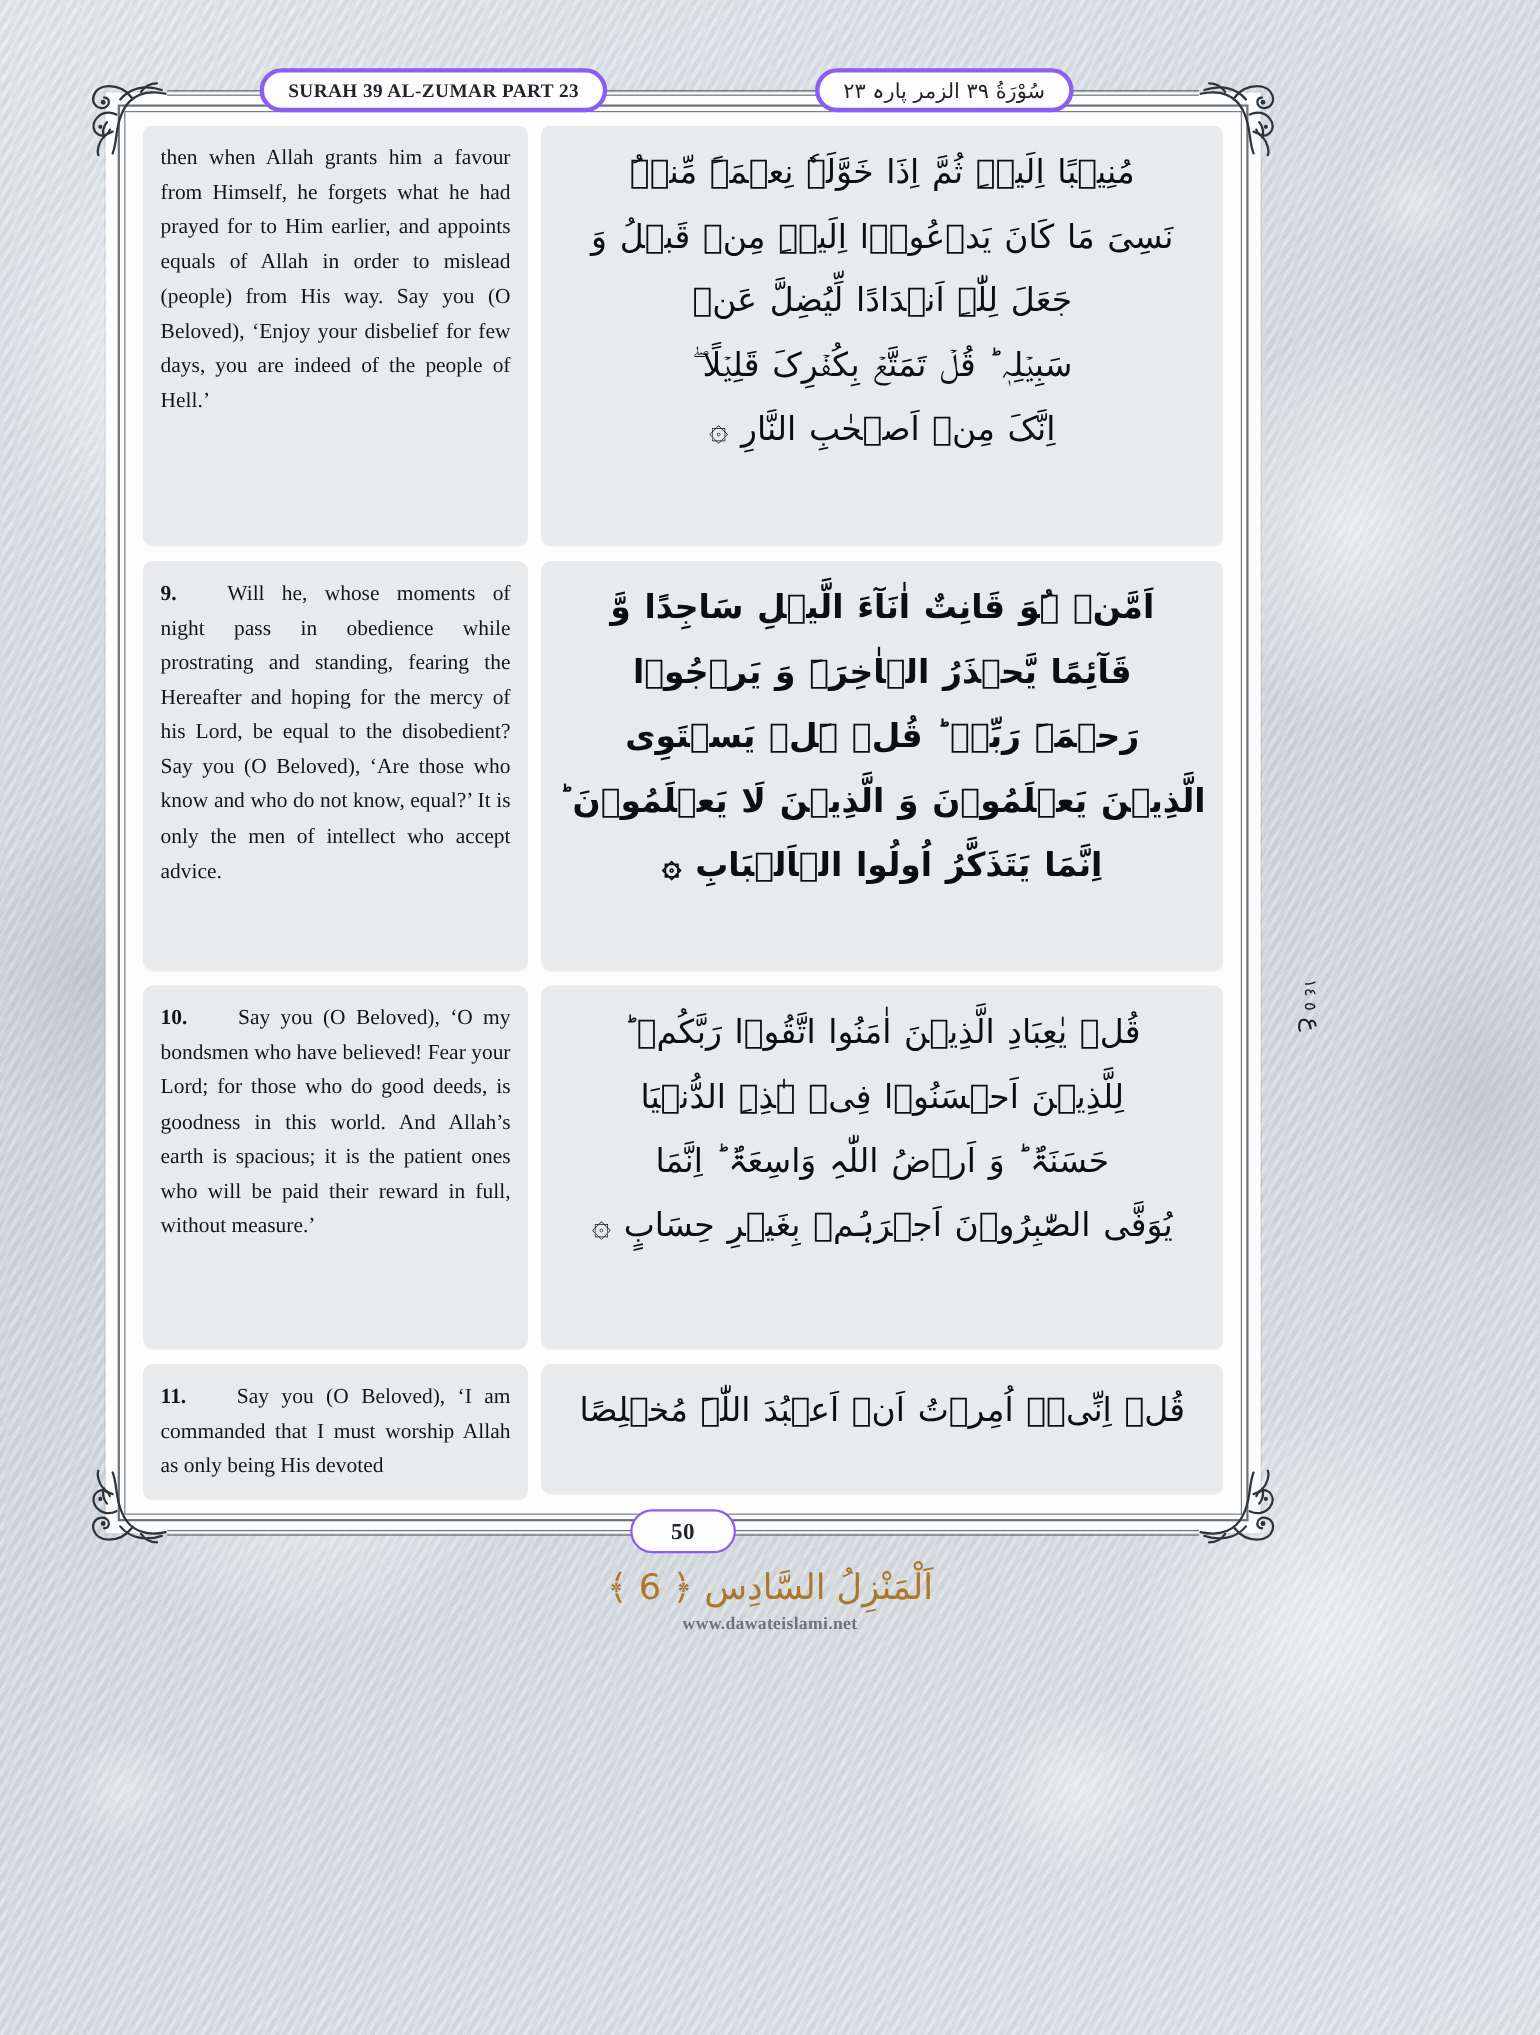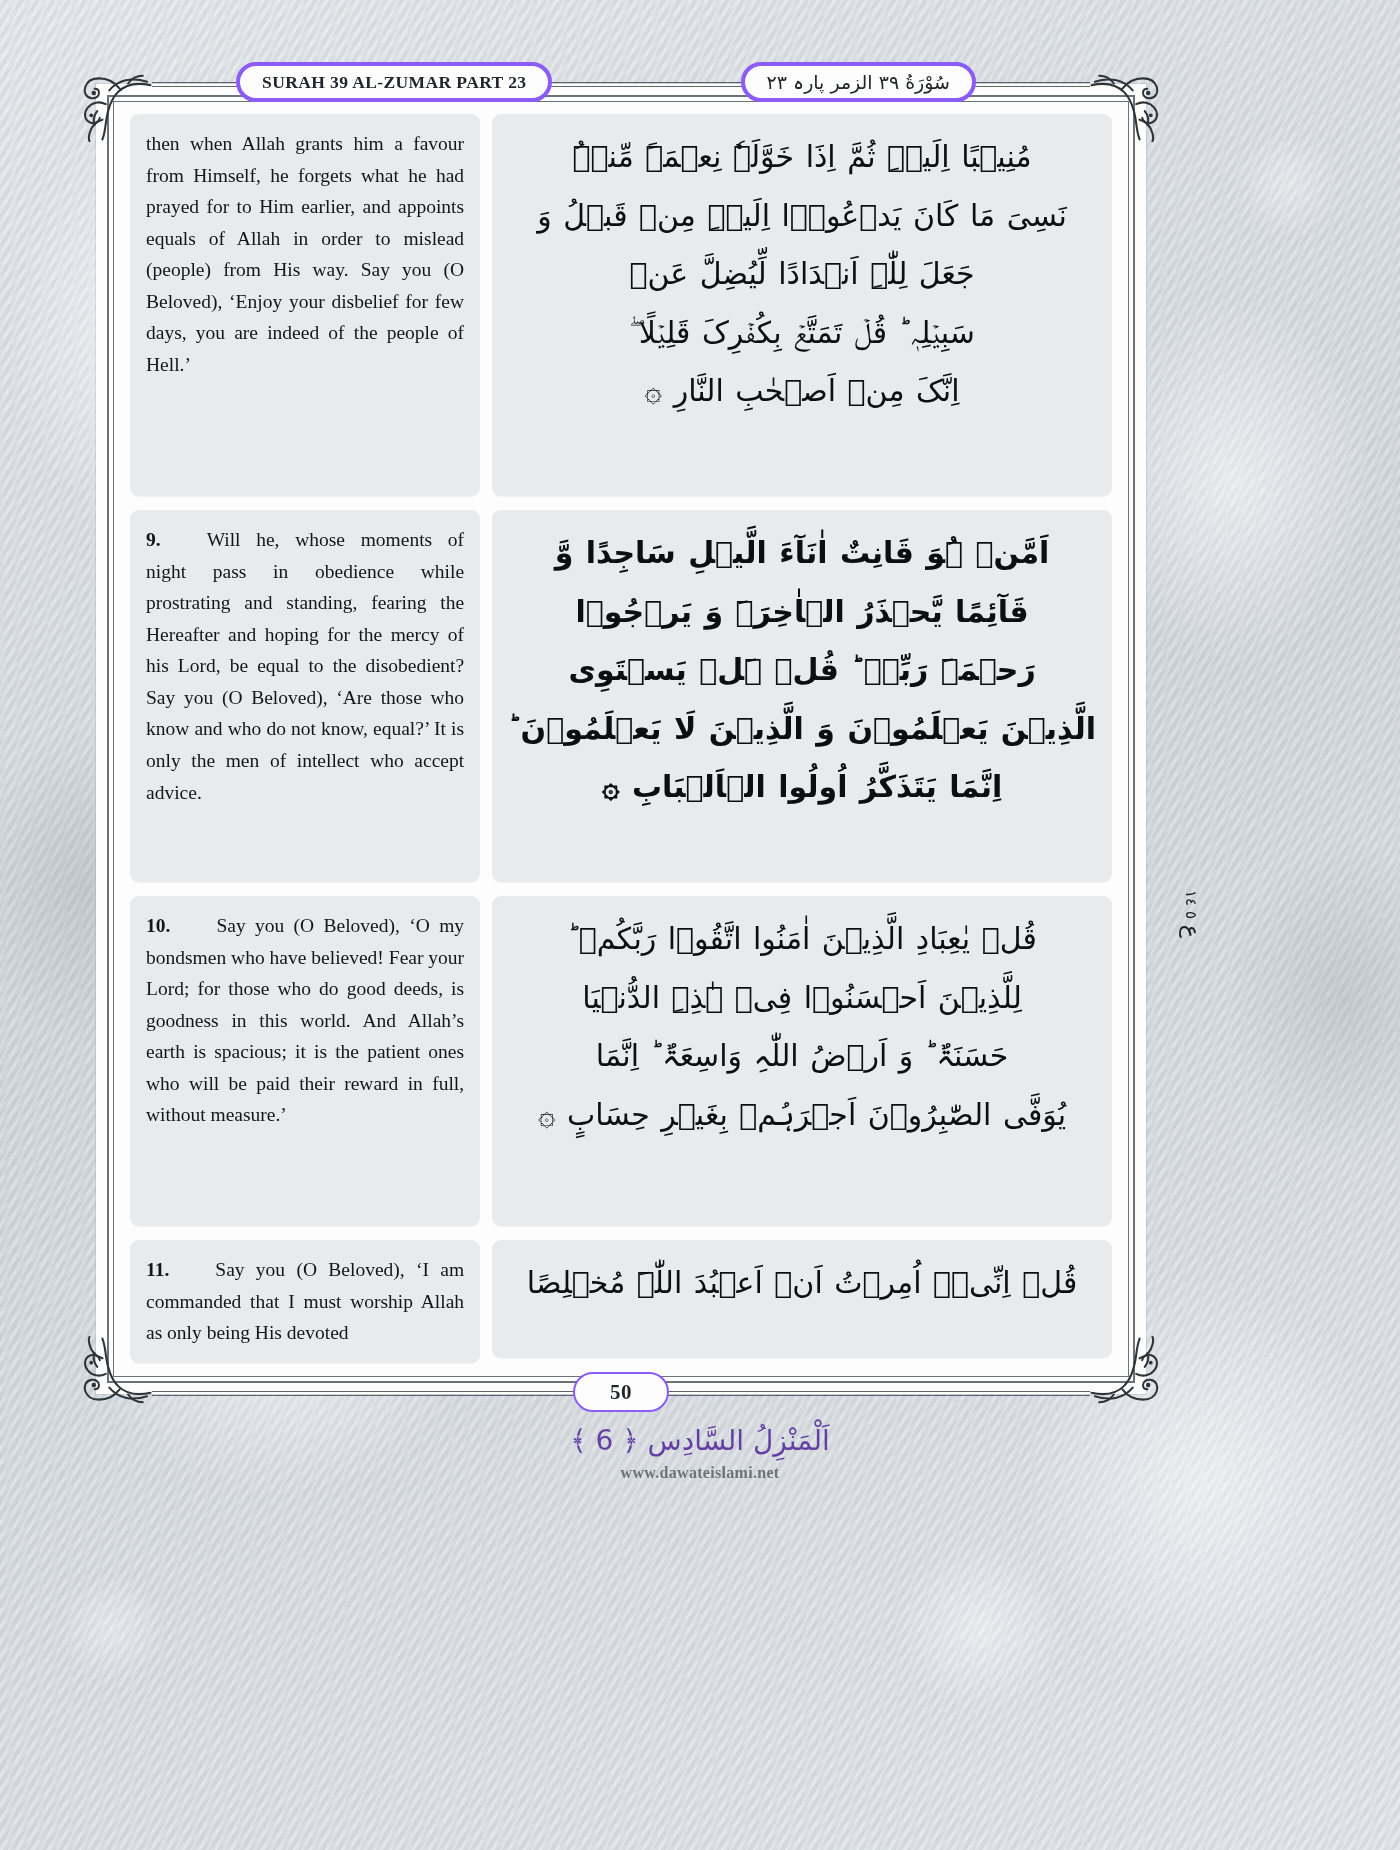--- a/index.html
+++ b/index.html
@@ -123,21 +123,21 @@
     font-family:"Liberation Serif", serif;
     font-size:21px; font-weight:700; color:#22262a; letter-spacing:.5px;
   }
 
   
   #book-footer{
     position:absolute; left:0; right:0; top:1424px; text-align:center; z-index:4;
   }
   #footer-arabic{
     font-family:"DejaVu Sans", sans-serif;
-    font-size:28px; color:#4c1d95; direction:rtl; line-height:1.2;
+    font-size:32px; color:#a16207; direction:rtl; line-height:1.2;
     opacity:.82;
   }
   #footer-url{
     margin-top:6px;
     font-family:"Liberation Serif", serif;
     font-size:16px; font-weight:700; color:#6c7379; letter-spacing:.3px;
   }
 
   
   #content{

